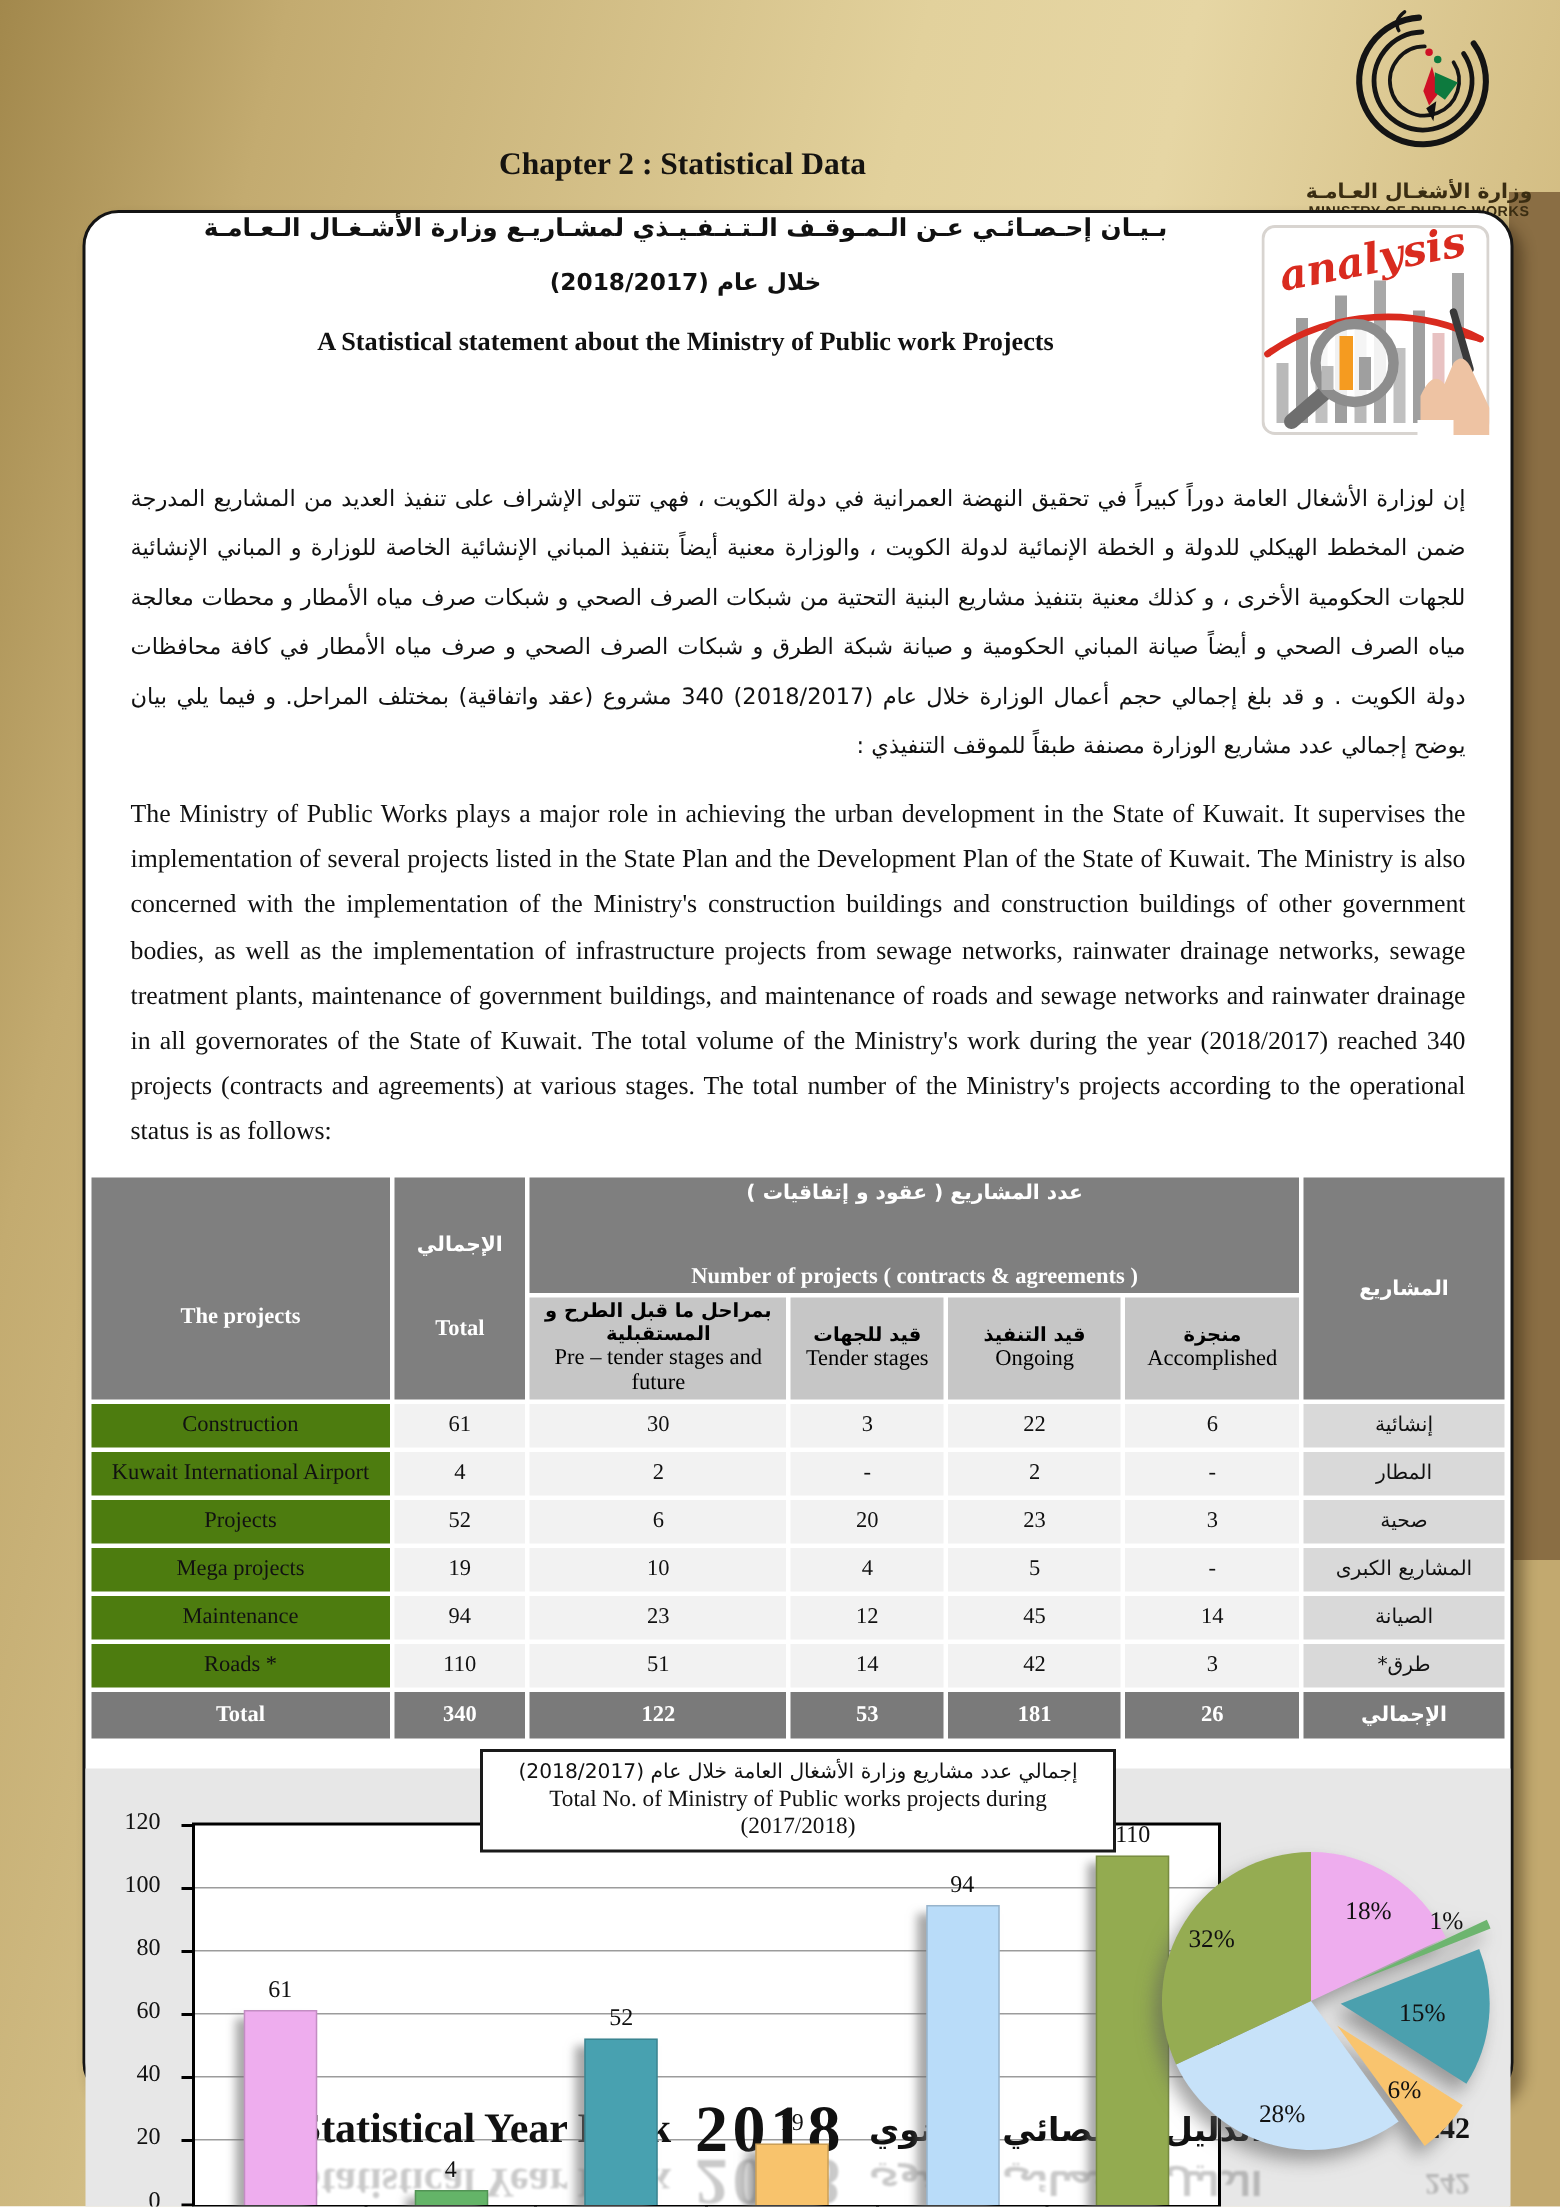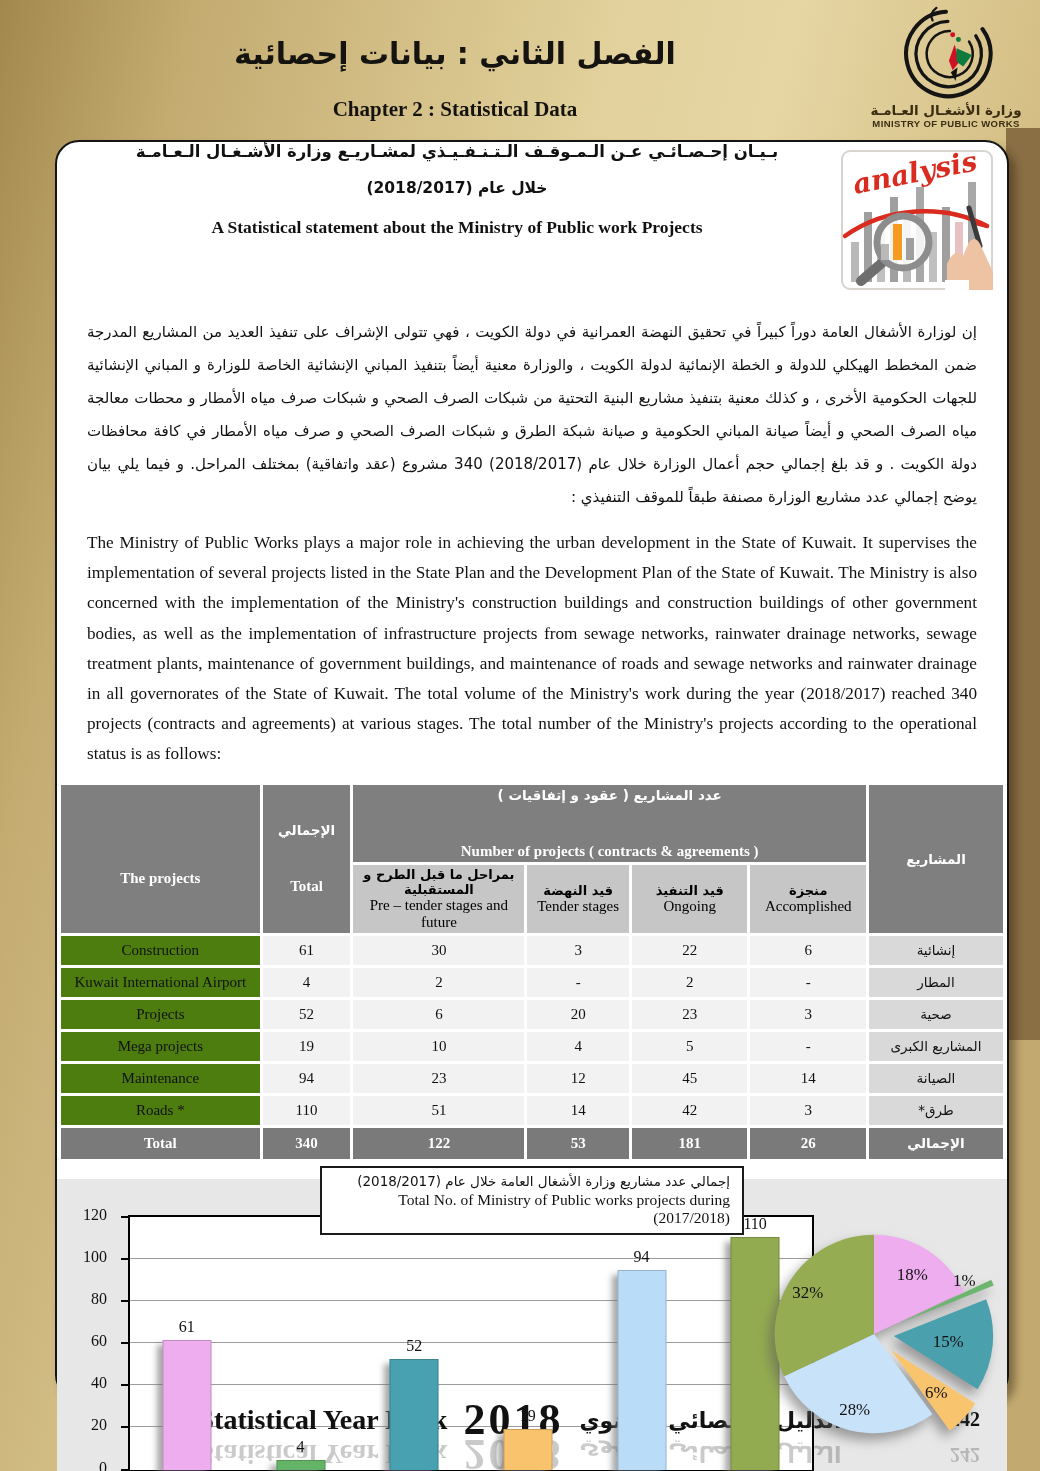--- a/index.html
+++ b/index.html
@@ -9,21 +9,21 @@
   .band-dark{position:absolute;left:1006px;top:128px;width:34px;height:912px;background:#8a6e44;}
   .band-light{position:absolute;left:1006px;top:1040px;width:34px;height:431px;background:#c2a96f;}
 
   
   .hd-ar{position:absolute;top:36px;left:0;width:910px;text-align:center;
          font:bold 30px "DejaVu Sans",sans-serif;color:#151310;}
   .hd-en{position:absolute;top:97px;left:0;width:910px;text-align:center;
          font:bold 21px "Liberation Serif",serif;color:#151310;}
   .logo{position:absolute;right:10px;top:6px;width:168px;text-align:center;}
   .logo svg{display:block;margin:0 auto;}
-  .logo-ar{font:bold 13.5px "DejaVu Sans",sans-serif;color:#3a2d12;margin-top:0;}
+  .logo-ar{font:bold 13.5px "DejaVu Sans",sans-serif;color:#3a2d12;margin-top:18px;}
   .logo-en{font:bold 9.5px "Liberation Sans",sans-serif;letter-spacing:.4px;color:#3a2d12;}
 
   
   .sheet{position:absolute;left:55px;top:140px;width:950px;height:1255px;background:#fff;
          border:2.5px solid #141414;border-radius:24px;box-shadow:6px 7px 9px rgba(45,32,10,.45);}
   .doc-head{position:relative;height:160px;}
   .doc-titles{width:700px;margin-left:50px;text-align:center;}
   .t-ar1{font:bold 16.5px "DejaVu Sans",sans-serif;}
   .t-ar2{font:bold 15.5px "DejaVu Sans",sans-serif;margin-top:18px;}
   .t-en1{font:bold 17.5px "Liberation Serif",serif;margin-top:20px;}
@@ -45,21 +45,21 @@
   .th-sub .s-en{font:15px "Liberation Serif",serif;}
   td.c-en{background:#4d7c0f;font:15px "Liberation Serif",serif;height:25px;}
   td.c-num{background:#f2f2f2;font:15px "Liberation Serif",serif;}
   td.c-ar{background:#d9d9d9;font:13.5px "DejaVu Sans",sans-serif;}
   tr.total-row td{background:#7a7a7a;color:#fff;font-weight:bold;height:27px;}
   tr.total-row td.c-ar{font:bold 13.5px "DejaVu Sans",sans-serif;}
 
   
   .chart-panel{position:relative;height:352px;margin-top:17px;background:#e7e7e7;}
   .chart-titlebox{position:absolute;top:-13px;left:50%;transform:translateX(-50%);
-                  background:#fff;border:2px solid #1a1a1a;padding:5px 12px 6px;text-align:right;z-index:4;width:396px;}
+                  background:#fff;border:2px solid #1a1a1a;padding:5px 12px 6px;text-align:center;z-index:4;width:396px;}
   .ct-ar{font:13.5px "DejaVu Sans",sans-serif;}
   .ct-en{font:15.5px "Liberation Serif",serif;margin-top:2px;}
   .bar-plot{position:absolute;left:71px;top:36px;width:682px;height:253px;background:#fff;border:2px solid #000;}
   .y-axis-labels{position:absolute;left:8px;top:36px;height:253px;width:54px;}
   .ytick{position:absolute;right:12px;font:16px "Liberation Serif",serif;}
   .ytickmark{position:absolute;left:-9px;width:8px;height:2px;background:#000;}
   .gridline{position:absolute;left:0;right:0;height:1px;background:#9c9c9c;}
   .bar{position:absolute;bottom:0;width:47px;transform:translateX(-50%);
        box-shadow:-6px 5px 6px rgba(110,110,110,.6);border:1px solid rgba(0,0,0,.18);border-bottom:none;z-index:1;}
   .bar-value{position:absolute;transform:translateX(-50%);font:16px "Liberation Serif",serif;z-index:2;}
@@ -81,21 +81,20 @@
   .fpage{position:absolute;right:60px;top:8px;font:bold 20px "Liberation Serif",serif;}
   .reflection{transform:scaleY(-1);opacity:.22;margin-top:-6px;filter:blur(.6px);pointer-events:none;}
 </style>
 </head>
 <body>
 
 <div class="page">
   <div class="band-dark"></div>
   <div class="band-light"></div>
 
-  <div class="hd-ar">الفصل الثاني : بيانات إحصائية</div>
   <div class="hd-en">Chapter 2 : Statistical Data</div>
   <div class="logo">
     <svg width="96" height="96" viewBox="0 0 100 100">
       <path d="M50 6 A44 44 0 1 0 88 24" fill="none" stroke="#141414" stroke-width="4.2" stroke-linecap="round"></path>
       <path d="M52 16 A34 34 0 1 0 81 31" fill="none" stroke="#141414" stroke-width="3.4" stroke-linecap="round"></path>
       <path d="M54 26 A24 24 0 1 0 74 37" fill="none" stroke="#141414" stroke-width="2.6" stroke-linecap="round"></path>
       <path d="M40 2 q-8 6 -4 13" fill="none" stroke="#141414" stroke-width="2.4" stroke-linecap="round"></path>
       <circle cx="57" cy="30" r="2.6" fill="#cf1126"></circle>
       <circle cx="63" cy="35" r="2.6" fill="#0d7a3e"></circle>
       <polygon points="53,57 59,40 64,58 57,67" fill="#cf1126"></polygon>
@@ -174,21 +173,21 @@
           <th class="th-dark" rowspan="2">
             <div class="g-ar" dir="rtl">المشاريع</div>
           </th>
         </tr>
         <tr>
             <th class="th-sub">
               <div class="s-ar" dir="rtl">بمراحل ما قبل الطرح و المستقبلية</div>
               <div class="s-en">Pre – tender stages and future</div>
             </th>
             <th class="th-sub">
-              <div class="s-ar" dir="rtl">قيد النهضة</div>
+              <div class="s-ar" dir="rtl">قيد للجهات</div>
               <div class="s-en">Tender stages</div>
             </th>
             <th class="th-sub">
               <div class="s-ar" dir="rtl">قيد التنفيذ</div>
               <div class="s-en">Ongoing</div>
             </th>
             <th class="th-sub">
               <div class="s-ar" dir="rtl">منجزة</div>
               <div class="s-en">Accomplished</div>
             </th>

